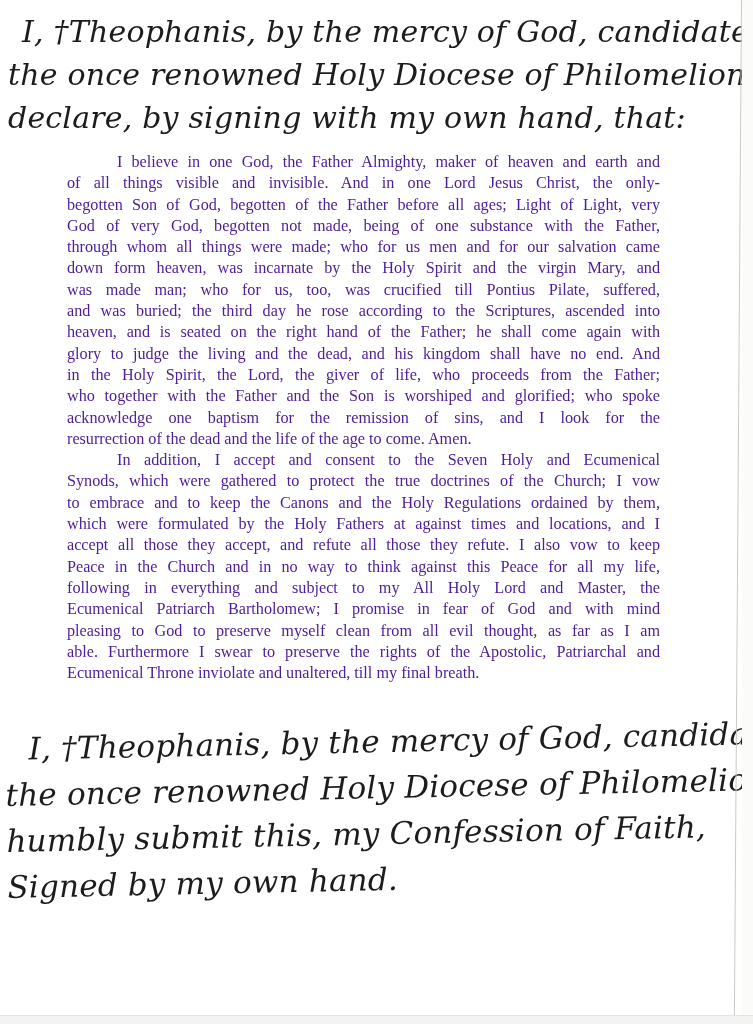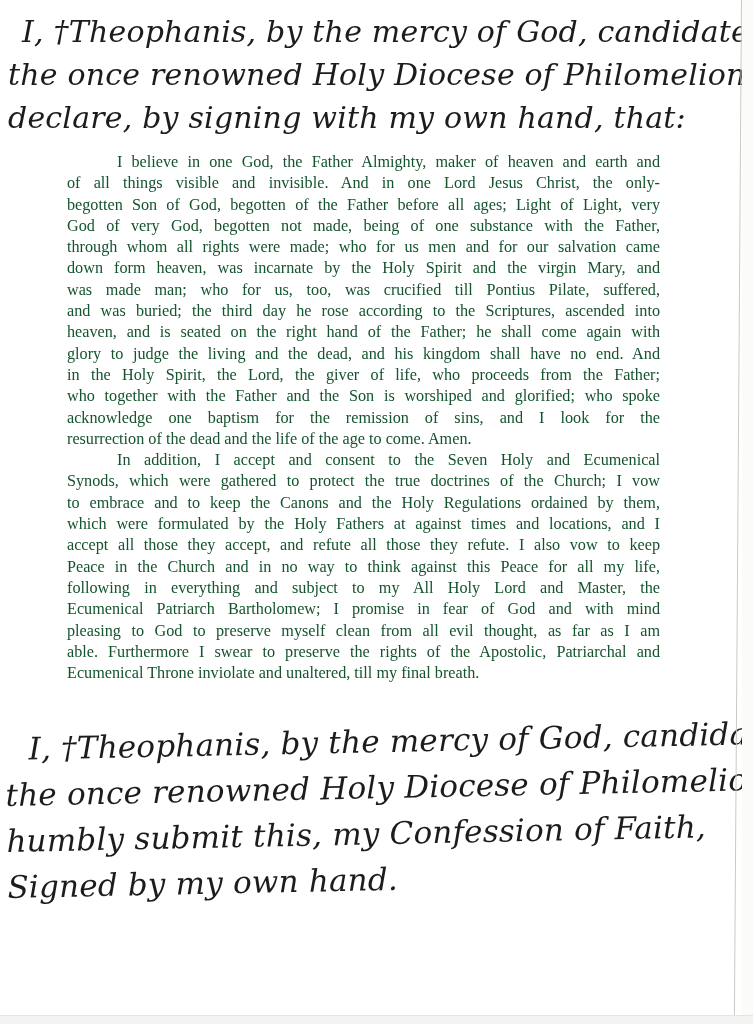--- a/index.html
+++ b/index.html
@@ -45,21 +45,21 @@
     transform-origin: 0 50%;
   }
   .hw-footer .hw-line.first { padding-left: 24px; }
 
   
   .typed {
     position: absolute;
     left: 67px;
     top: 152px;
     width: 593px;
-    color: #14532d;
+    color: #4c1d95;
     font-size: 16.2px;
     line-height: 21.3px;
   }
   .para + .para { }
   .tline {
     text-align: justify;
     text-align-last: justify;
   }
   .tline.first { padding-left: 50px; }
   .tline.last { text-align-last: left; }
@@ -103,21 +103,21 @@
       <div class="hw-line">the once renowned Holy Diocese of Philomelion, duly</div>
       <div class="hw-line last">declare, by signing with my own hand, that:</div>
     </div>
 
   <div class="typed">
     <div class="para">
         <div class="tline first">I believe in one God, the Father Almighty, maker of heaven and earth and</div>
         <div class="tline">of all things visible and invisible. And in one Lord Jesus Christ, the only-</div>
         <div class="tline">begotten Son of God, begotten of the Father before all ages; Light of Light, very</div>
         <div class="tline">God of very God, begotten not made, being of one substance with the Father,</div>
-        <div class="tline">through whom all rights were made; who for us men and for our salvation came</div>
+        <div class="tline">through whom all things were made; who for us men and for our salvation came</div>
         <div class="tline">down form heaven, was incarnate by the Holy Spirit and the virgin Mary, and</div>
         <div class="tline">was made man; who for us, too, was crucified till Pontius Pilate, suffered,</div>
         <div class="tline">and was buried; the third day he rose according to the Scriptures, ascended into</div>
         <div class="tline">heaven, and is seated on the right hand of the Father; he shall come again with</div>
         <div class="tline">glory to judge the living and the dead, and his kingdom shall have no end. And</div>
         <div class="tline">in the Holy Spirit, the Lord, the giver of life, who proceeds from the Father;</div>
         <div class="tline">who together with the Father and the Son is worshiped and glorified; who spoke</div>
         <div class="tline">acknowledge one baptism for the remission of sins, and I look for the</div>
         <div class="tline last">resurrection of the dead and the life of the age to come. Amen.</div>
       </div>

